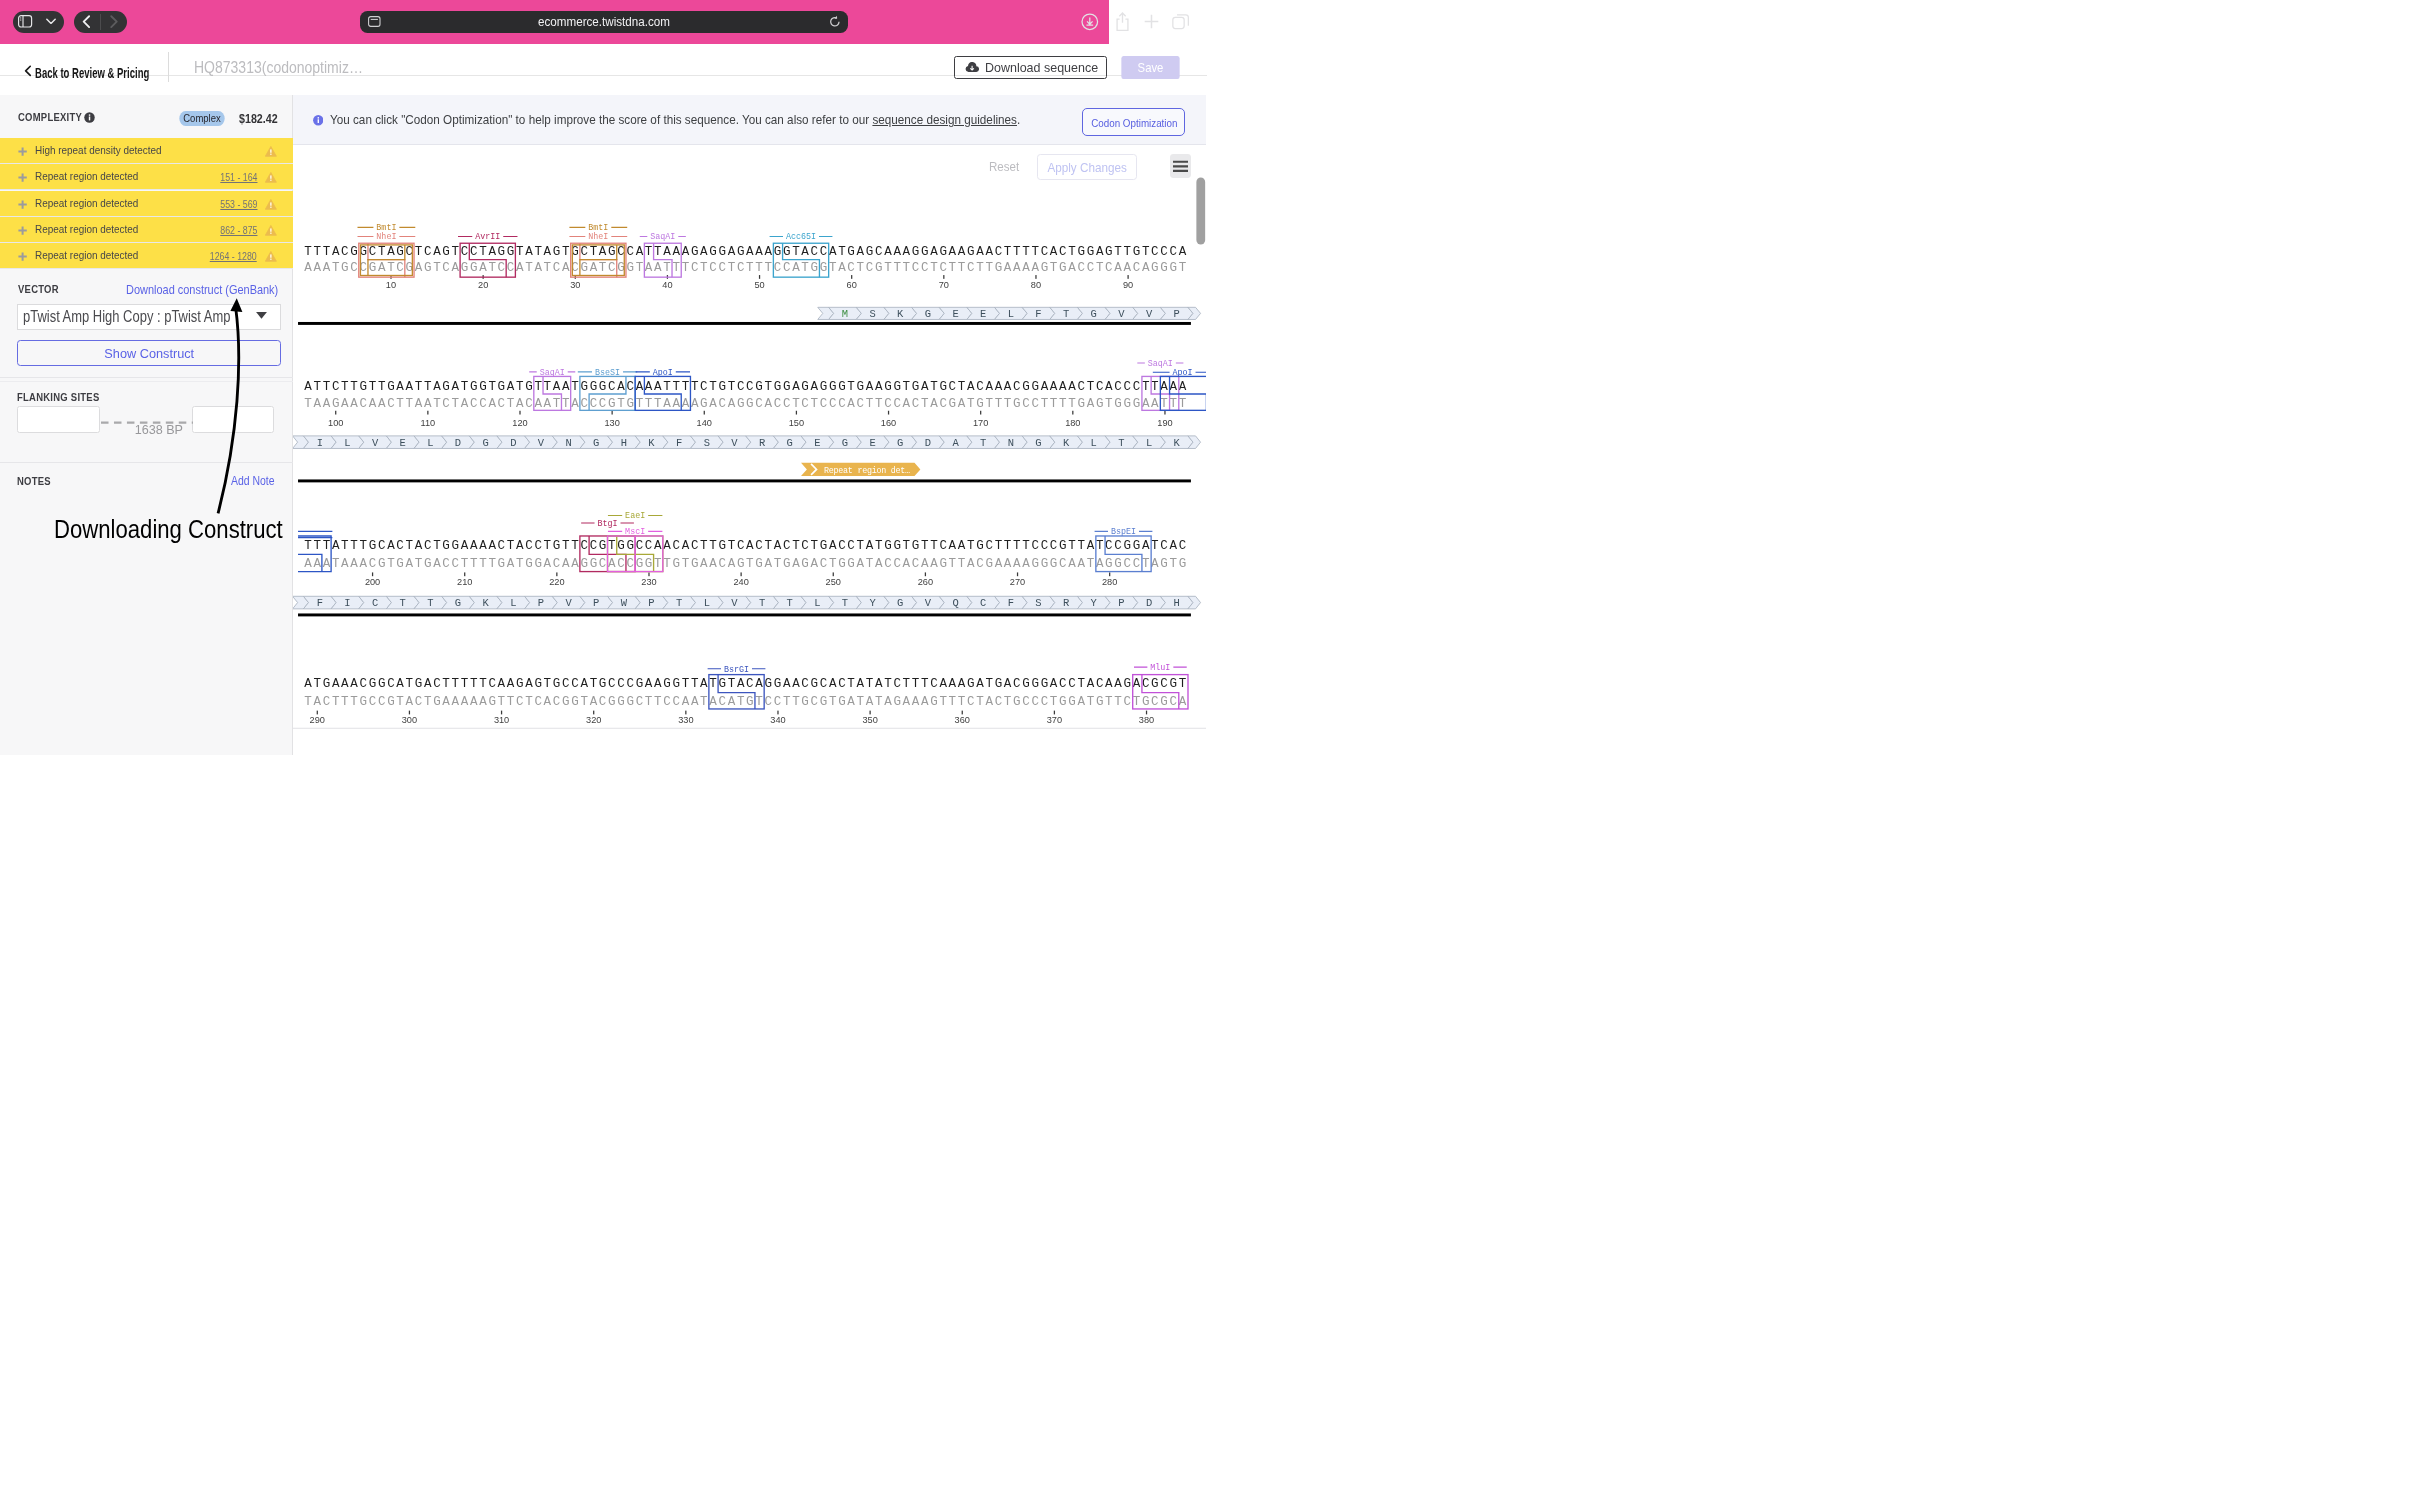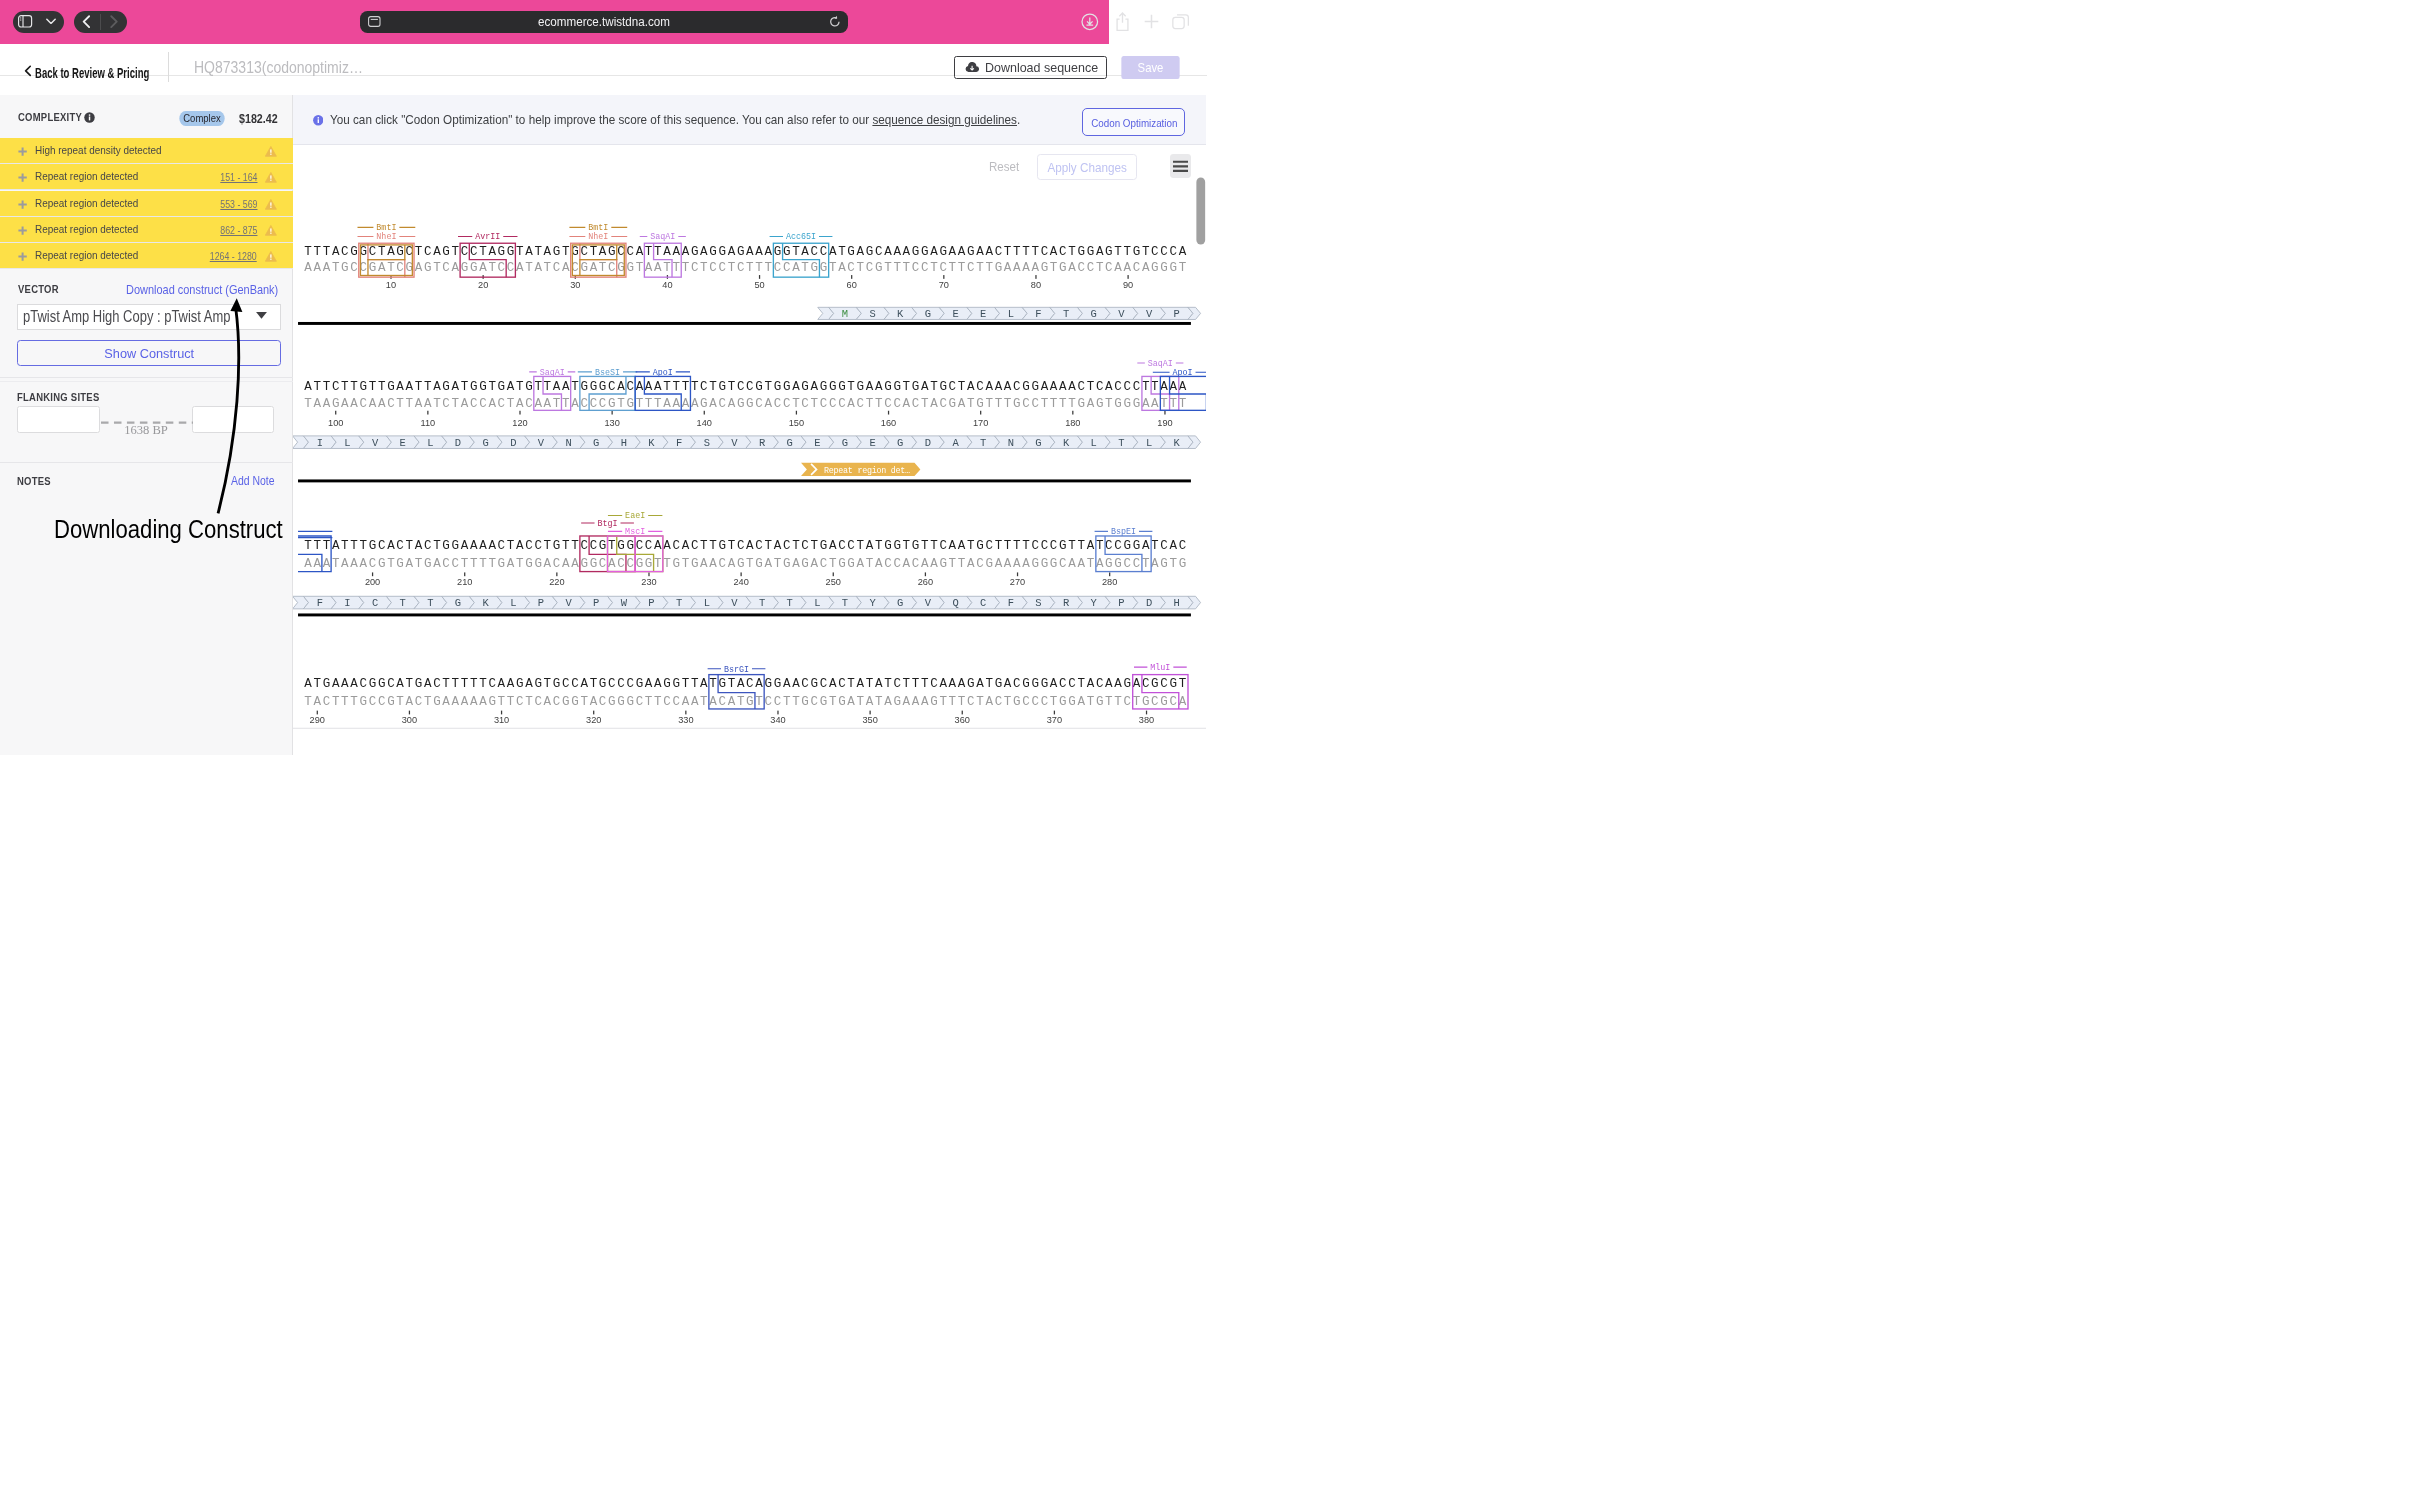--- a/index.html
+++ b/index.html
@@ -185,21 +185,21 @@
   <div class="abs" style="left:0;top:381px;width:293px;height:0.8px;background:#ececef"></div>
 </div>
 
 <div id="flank">
   <div class="abs lbl" style="left:17px;top:391px;">FLANKING SITES</div>
   <div class="abs" style="left:17px;top:406px;width:83px;height:27px;background:#fff;border:0.8px solid #dcdcde;border-radius:2.5px;"></div>
   <div class="abs" style="left:192px;top:406px;width:82px;height:27px;background:#fff;border:0.8px solid #dcdcde;border-radius:2.5px;"></div>
   <svg class="abs" style="left:101px;top:421px" width="92" height="3.4" viewBox="0 0 110 4">
       <line x1="0" y1="2" x2="110" y2="2" stroke="#a9a9ab" stroke-width="2.6" stroke-dasharray="9 6.5"></line>
     </svg>
-  <div class="abs" style="left:109px;top:423px;width:74px;text-align:center;font-size:12.6px;color:#98989b;font-family:Liberation Serif, serif;">1638 BP</div>
+  <div class="abs" style="left:109px;top:423px;width:74px;text-align:right;font-size:12.6px;color:#98989b;">1638 BP</div>
   <div class="abs" style="left:0;top:462px;width:293px;height:0.8px;background:#e6e6e9"></div>
 </div>
 
 <div id="notes">
   <div class="abs lbl" style="left:17px;top:475px;">NOTES</div>
   <div class="abs plink" style="left:231px;top:474px;font-size:12.6px;white-space:nowrap;transform:scaleX(0.83);transform-origin:0 50%;">Add Note</div>
 </div>
 
 <div class="abs" style="left:54px;top:515px;font-size:25px;color:#000;white-space:nowrap;transform:scaleX(0.885);transform-origin:0 50%;">Downloading Construct</div>
 <svg class="abs" style="left:0;top:95px;pointer-events:none" width="293" height="660" viewBox="0 113 350 787">

